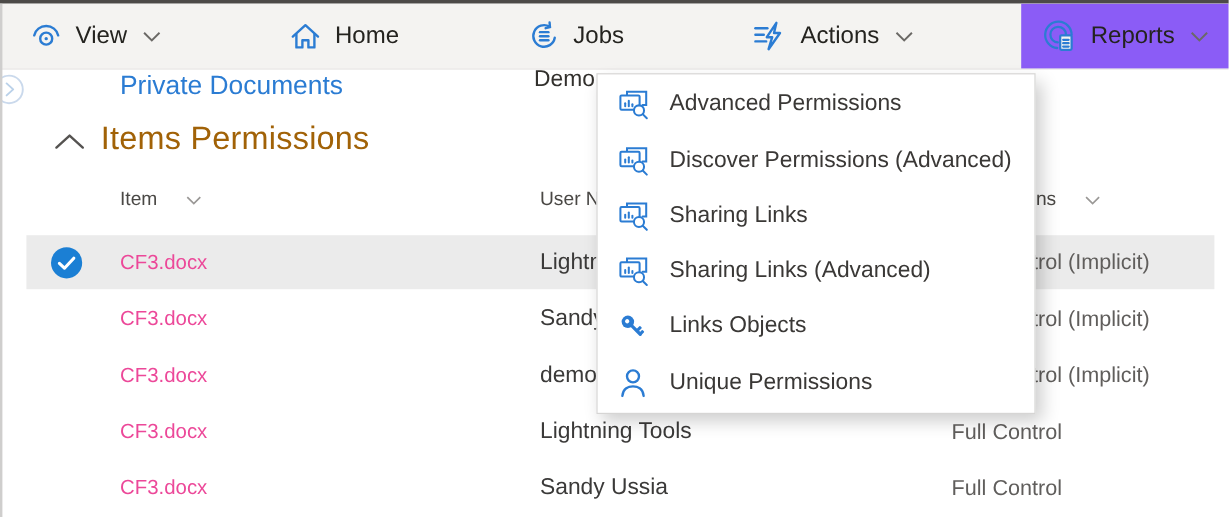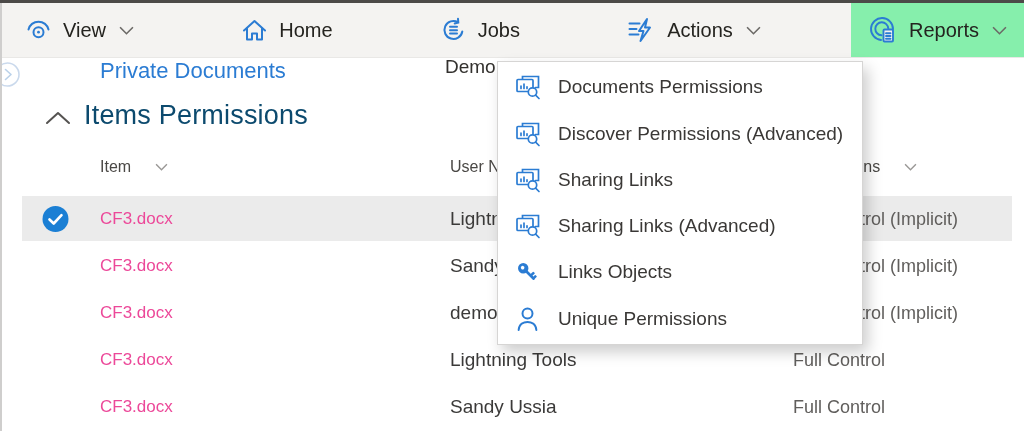--- a/index.html
+++ b/index.html
@@ -12,34 +12,34 @@
 
   
   .toolbar{
     height:55px;background:#f4f3f1;display:flex;align-items:stretch;
     padding-left:8px;border-bottom:1px solid #e9e8e6;box-sizing:border-box;justify-content:space-between;
   }
   .tb-btn{
     display:flex;align-items:center;gap:11px;padding:0 17px;border:none;background:transparent;
     font-family:inherit;font-size:20px;color:#24231f;cursor:pointer;white-space:nowrap;
   }
-  .tb-btn.active{background:#86efac;}
+  .tb-btn.active{background:#8b5cf6;}
   .tb-icon{display:flex;align-items:center;}
   .tb-icon svg{display:block;}
   .chev{margin-left:2px;display:flex;align-items:center;}
 
   
   .content{position:relative;height:373px;}
   .expand-badge{position:absolute;left:-6px;top:3px;opacity:.75;cursor:pointer;}
   .bc-link{position:absolute;left:100px;top:0px;font-size:22px;color:#2b7cd3;text-decoration:none;cursor:pointer;}
   .bc-value{position:absolute;left:445px;top:-2px;font-size:19px;color:#33312e;}
 
   .section-header{position:absolute;left:45px;top:42px;display:flex;align-items:center;gap:13px;}
   .section-chev{cursor:pointer;display:flex;align-items:center;margin-top:4px;}
-  .section-title{font-size:27px;font-weight:400;color:#0c4a6e;letter-spacing:.2px;}
+  .section-title{font-size:27px;font-weight:400;color:#a16207;letter-spacing:.2px;}
 
   .thead{position:absolute;top:100px;left:0;right:0;height:26px;font-size:16px;color:#4a4845;}
   .th{position:absolute;display:flex;align-items:center;gap:24px;cursor:pointer;white-space:nowrap;}
   .th-item{left:100px;} .th-user{left:450px;} .th-perm{left:793px;}
 
   .rows{position:absolute;top:137px;left:0;right:0;}
   .row{position:relative;height:47px;}
   .row-bg{position:absolute;left:22px;right:12px;top:1px;bottom:1px;background:#ebebeb;display:none;}
   .row.selected .row-bg{display:block;}
   .cell{position:absolute;top:50%;transform:translateY(-50%);white-space:nowrap;}
@@ -239,21 +239,21 @@
         <svg width="28" height="26" viewBox="0 0 28 26" fill="none" stroke="#2b7cd3" stroke-width="1.7" stroke-linecap="round">
           <path d="M8.5 5.5 V2.5 H24.5 V13.5 H21.5"></path>
           <rect x="3" y="5.5" width="16" height="12" rx="1" fill="#fff"></rect>
           <path d="M7 14.5 V12"></path>
             <path d="M10 14.5 V10"></path>
             <path d="M13 14.5 V12.8"></path>
           <circle cx="18.5" cy="18" r="4.2" fill="#fff"></circle>
           <path d="M21.6 21.1 L25 24.5"></path>
         </svg>
       </span>
-      <span class="menu-label">Documents Permissions</span>
+      <span class="menu-label">Advanced Permissions</span>
     </div>
 
     <div class="menu-item">
       <span class="menu-icon">
         <svg width="28" height="26" viewBox="0 0 28 26" fill="none" stroke="#2b7cd3" stroke-width="1.7" stroke-linecap="round">
           <path d="M8.5 5.5 V2.5 H24.5 V13.5 H21.5"></path>
           <rect x="3" y="5.5" width="16" height="12" rx="1" fill="#fff"></rect>
           <path d="M7 14.5 V12"></path>
             <path d="M10 14.5 V10"></path>
             <path d="M13 14.5 V12.8"></path>

